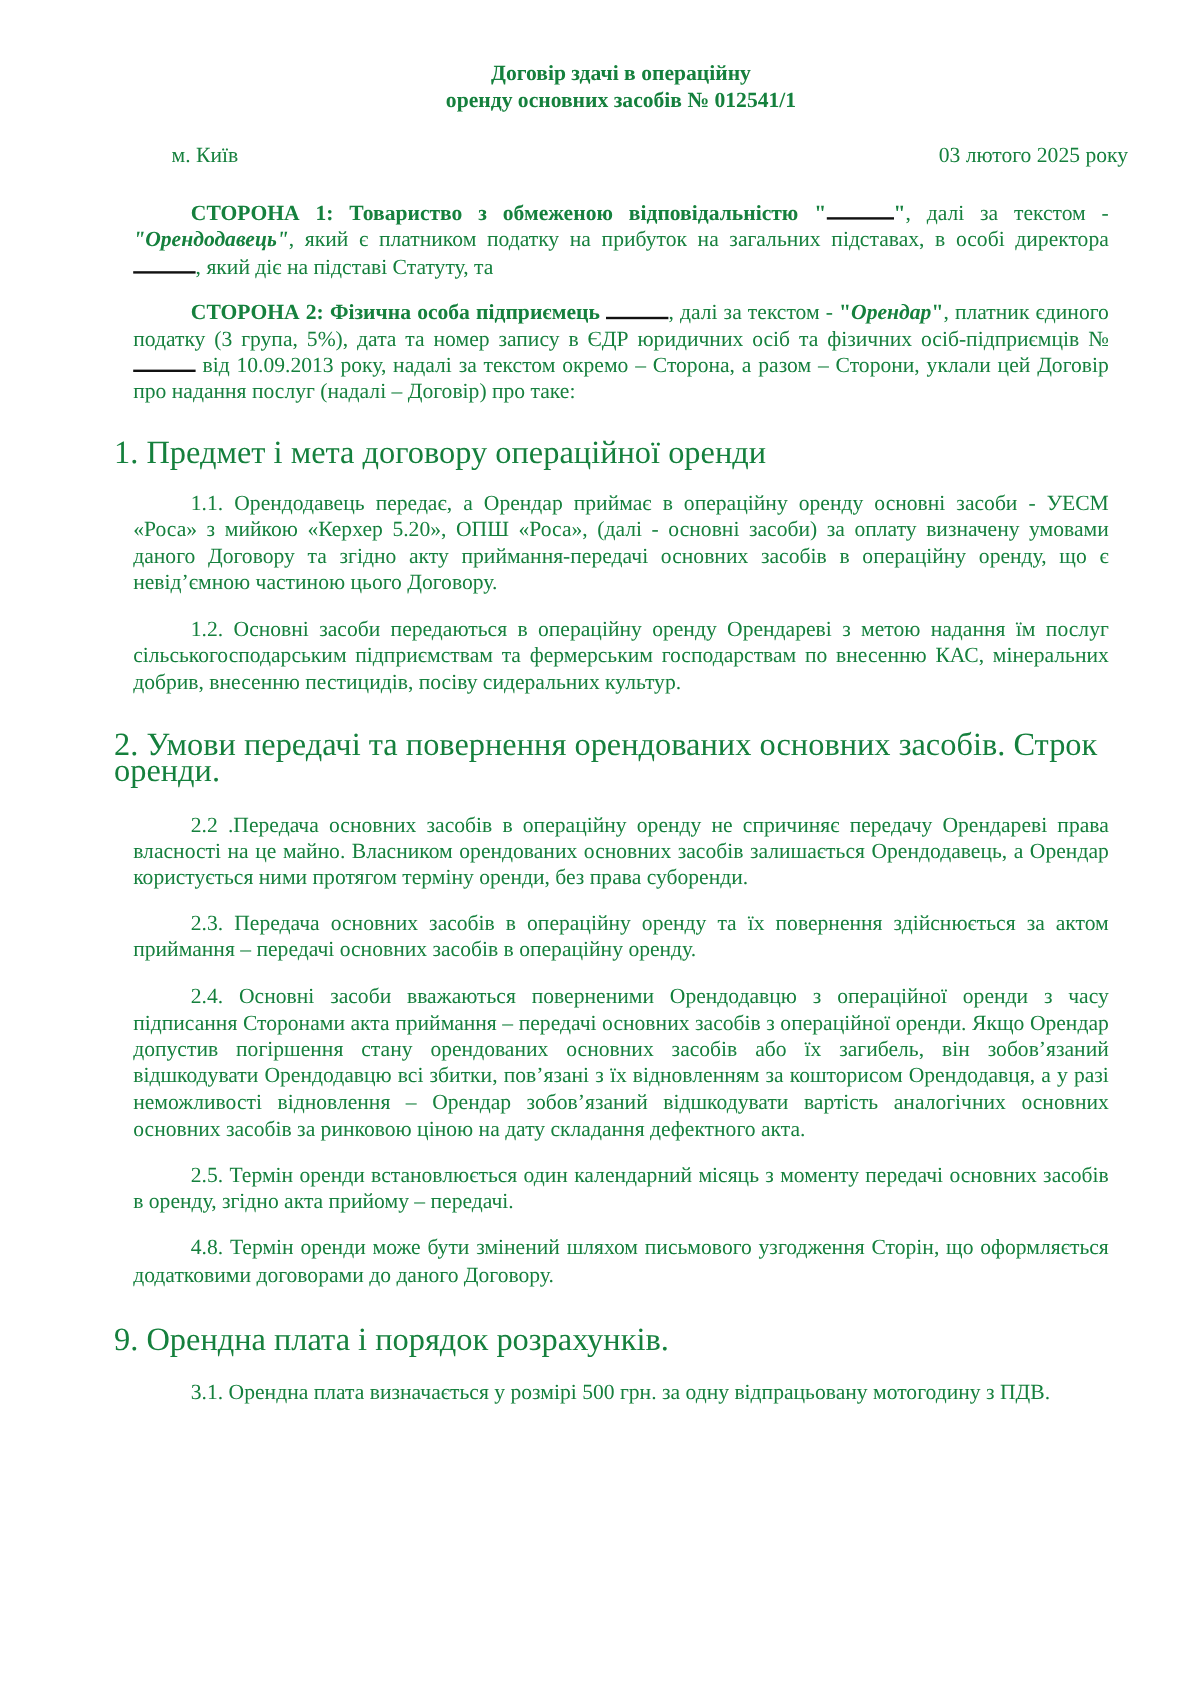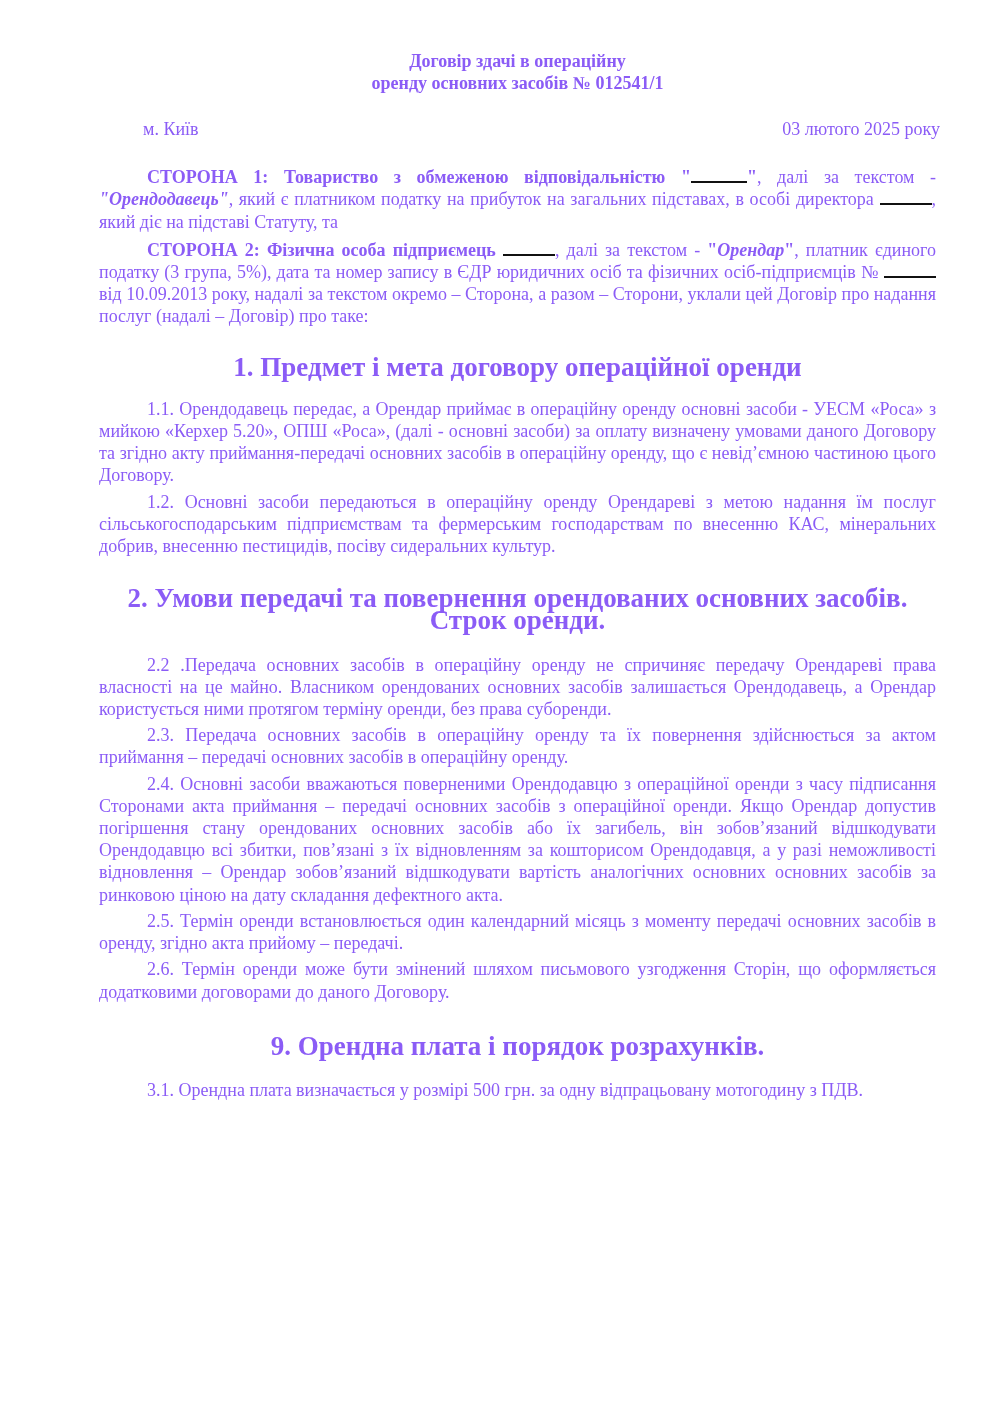--- a/index.html
+++ b/index.html
@@ -1,35 +1,35 @@
 <!DOCTYPE html>
 <html><head>
 <meta charset="utf-8">
 <style>
   html, body { margin: 0; padding: 0; background: #ffffff; }
   body { width: 1000px; height: 1414px; position: relative; overflow: hidden; }
   .page {
     position: absolute; left: 95px; top: 50px; width: 845px;
     font-family: "Liberation Serif", "DejaVu Serif", serif;
-    font-size: 18px; line-height: 22.2px; color: #8b5cf6;
+    font-size: 18px; line-height: 22.2px; color: #15803d;
   }
   .title {
     text-align: center; font-weight: bold; font-size: 18px; line-height: 22px;
     margin: 0;
   }
   .place-date { display: flex; justify-content: space-between; margin-top: 24px; padding-left: 48px; }
-  .para { text-align: justify; text-indent: 48px; margin: 4px; }
+  .para { text-align: justify; text-indent: 48px; margin: 16px; }
   .party { margin-top: 0; }
   .party-1 { margin-top: 26px; }
   .party-2 { margin-top: 6px; }
   .b { font-weight: bold; }
   .bi { font-weight: bold; font-style: italic; }
   .blank { display: inline-block; width: 56px; border-bottom: 2px solid #111; height: 14px; vertical-align: baseline; }
   .blank.sm { width: 52px; }
-  .section-h { text-align: center; font-weight: bold; margin: 0; }
+  .section-h { font-weight: normal; margin: 0; }
   .sec1 { margin-top: 28px; margin-bottom: 20px; }
   .sec2 { margin-top: 30px; margin-bottom: 22px; }
   .sec3 { margin-top: 32px; margin-bottom: 22px; }
 </style>
 </head>
 <body>
 
 <div class="page">
 
   <p class="title">Договір здачі в операційну</p>
@@ -46,18 +46,18 @@
 
   <h2 class="section-h sec1">1. Предмет і мета договору операційної оренди</h2>
   <p class="para">1.1. Орендодавець передає, а Орендар приймає в операційну оренду основні засоби - УЕСМ «Роса» з мийкою «Керхер 5.20», ОПШ «Роса», (далі - основні засоби) за оплату визначену умовами даного Договору та згідно акту приймання-передачі основних засобів в операційну оренду, що є невід’ємною частиною цього Договору.</p>
   <p class="para">1.2. Основні засоби передаються в операційну оренду Орендареві з метою надання їм послуг сільськогосподарським підприємствам та фермерським господарствам по внесенню КАС, мінеральних добрив, внесенню пестицидів, посіву сидеральних культур.</p>
 
   <h2 class="section-h sec2">2. Умови передачі та повернення орендованих основних засобів. Строк оренди.</h2>
   <p class="para">2.2 .Передача основних засобів в операційну оренду не спричиняє передачу Орендареві права власності на це майно. Власником орендованих основних засобів залишається Орендодавець, а Орендар користується ними протягом терміну оренди, без права суборенди.</p>
   <p class="para">2.3. Передача основних засобів в операційну оренду та їх повернення здійснюється за актом приймання – передачі основних засобів в операційну оренду.</p>
   <p class="para">2.4. Основні засоби вважаються поверненими Орендодавцю з операційної оренди з часу підписання Сторонами акта приймання – передачі основних засобів з операційної оренди. Якщо Орендар допустив погіршення стану орендованих основних засобів або їх загибель, він зобов’язаний відшкодувати Орендодавцю всі збитки, пов’язані з їх відновленням за кошторисом Орендодавця, а у разі неможливості відновлення – Орендар зобов’язаний відшкодувати вартість аналогічних основних основних засобів за ринковою ціною на дату складання дефектного акта.</p>
   <p class="para">2.5. Термін оренди встановлюється один календарний місяць з моменту передачі основних засобів в оренду, згідно акта прийому – передачі.</p>
-  <p class="para">2.6. Термін оренди може бути змінений шляхом письмового узгодження Сторін, що оформляється додатковими договорами до даного Договору.</p>
+  <p class="para">4.8. Термін оренди може бути змінений шляхом письмового узгодження Сторін, що оформляється додатковими договорами до даного Договору.</p>
 
   <h2 class="section-h sec3">9. Орендна плата і порядок розрахунків.</h2>
   <p class="para">3.1. Орендна плата визначається у розмірі 500 грн. за одну відпрацьовану мотогодину з ПДВ.</p>
 
 </div>
 
 </body></html>

